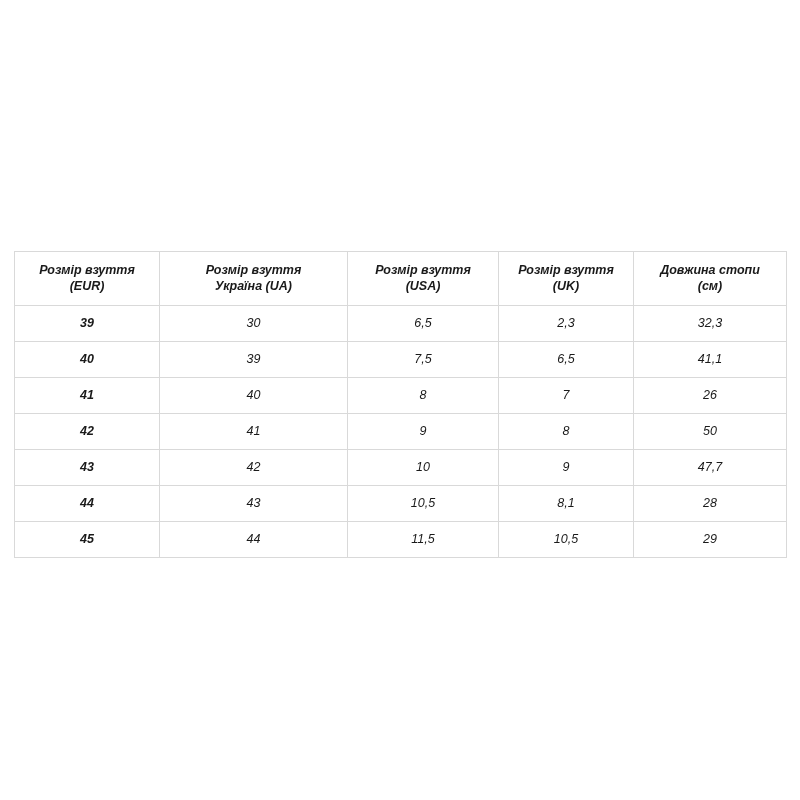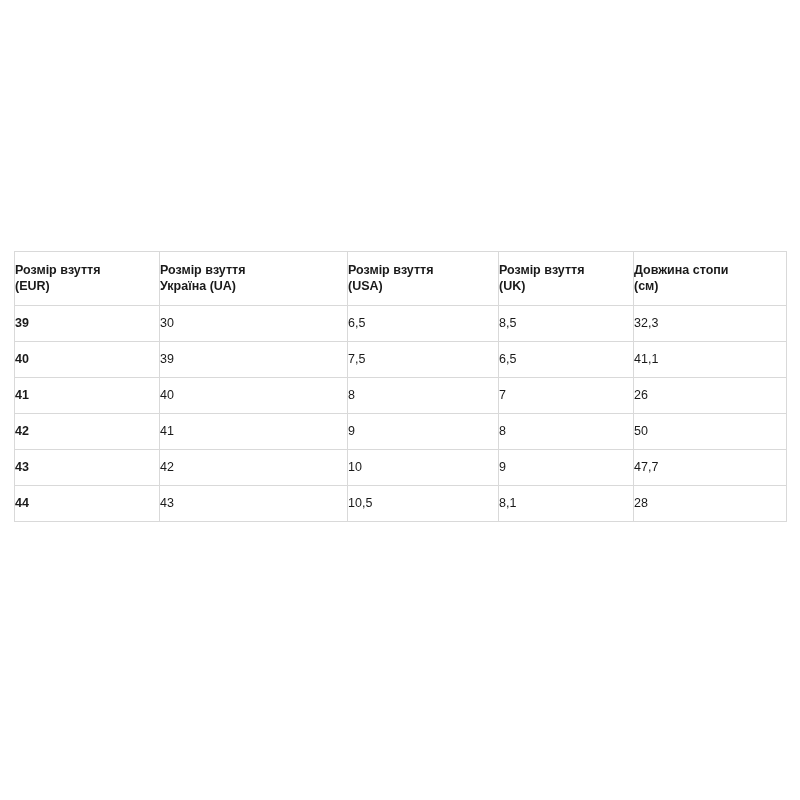--- a/index.html
+++ b/index.html
@@ -27,26 +27,27 @@
     width: 772px;
   }
   table.size-table {
     border-collapse: collapse;
     width: 772px;
     table-layout: fixed;
   }
   table.size-table td,
   table.size-table th {
     border: 1px solid #d9d9d9;
-    text-align: left;
+    text-align: center;
     vertical-align: middle;
     padding: 0;
     font-size: 12.5px;
     line-height: 1.25;
     color: #1a1a1a;
+    font-style: italic;
   }
   table.size-table thead th {
     height: 53px;
     font-weight: bold;
     font-size: 12.5px;
   }
   table.size-table thead th .hdr-line {
     display: block;
   }
   table.size-table tbody td {
@@ -98,21 +99,21 @@
             <span class="hdr-line">Довжина стопи</span>
             <span class="hdr-line">(см)</span>
           </th>
         </tr>
       </thead>
       <tbody>
         <tr>
           <td class="col-eur">39</td>
           <td>30</td>
           <td>6,5</td>
-          <td>8,5</td>
+          <td>2,3</td>
           <td>32,3</td>
         </tr>
         <tr>
           <td class="col-eur">40</td>
           <td>39</td>
           <td>7,5</td>
           <td>6,5</td>
           <td>41,1</td>
         </tr>
         <tr>
@@ -136,16 +137,23 @@
           <td>9</td>
           <td>47,7</td>
         </tr>
         <tr>
           <td class="col-eur">44</td>
           <td>43</td>
           <td>10,5</td>
           <td>8,1</td>
           <td>28</td>
         </tr>
+        <tr>
+          <td class="col-eur">45</td>
+          <td>44</td>
+          <td>11,5</td>
+          <td>10,5</td>
+          <td>29</td>
+        </tr>
       </tbody>
     </table>
   </div>
 </div>
 
 </body></html>

